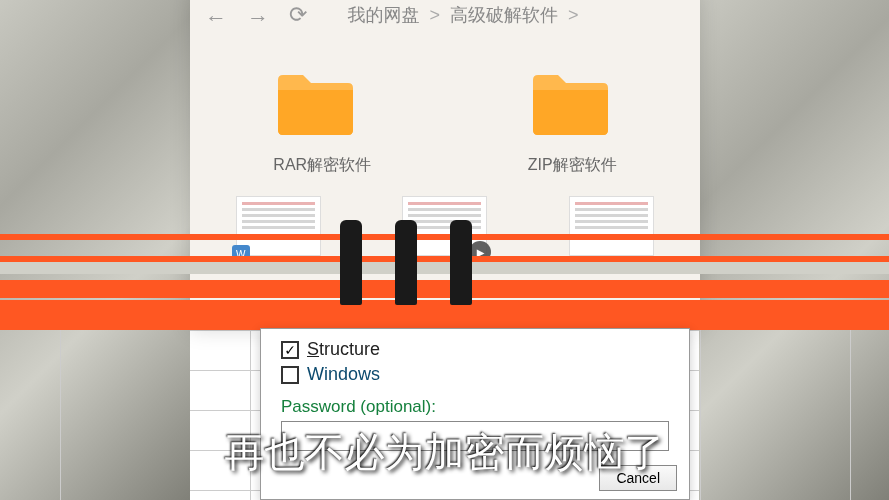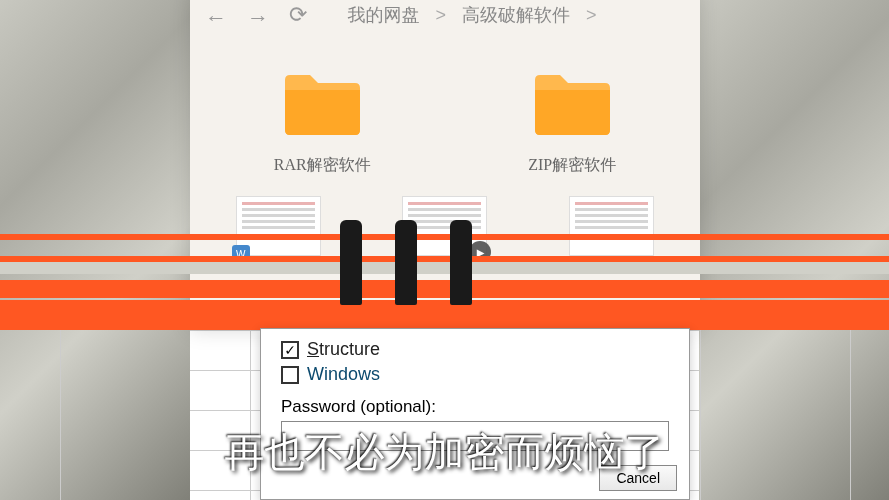--- a/index.html
+++ b/index.html
@@ -39,40 +39,39 @@
       font-size: 20px;
     }
     .nav-arrow, .nav-refresh { 
       color: #999; 
       font-size: 22px;
       cursor: pointer;
     }
     .breadcrumb {
       display: flex;
       align-items: center;
-      gap: 16px;
+      gap: 10px;
       color: #888;
       font-size: 18px;
       margin-left: 20px;
     }
     .breadcrumb-sep { color: #aaa; }
     
     .folder-grid {
       display: flex;
       justify-content: space-around;
       padding: 30px 20px 10px;
       gap: 30px;
     }
     .folder {
       display: flex;
       flex-direction: column;
-      align-items: center;
+      align-items: flex-start;
       gap: 15px;
       cursor: pointer;
-      font-family: Liberation Serif, serif;
     }
     .folder-icon {
       width: 85px;
       height: 70px;
     }
     .folder-name {
       font-size: 16px;
       color: #666;
     }
     
@@ -188,21 +187,21 @@
       display: flex;
       align-items: center;
       justify-content: center;
       font-size: 14px;
       color: #000;
     }
     .checkbox.unchecked { color: transparent; }
     .underline-first::first-letter { text-decoration: underline; }
     .pwd-label {
       font-size: 17px;
-      color: #000000;
+      color: #15803d;
       font-weight: 500;
       margin-top: 12px;
     }
     .pwd-input {
       width: 100%;
       height: 30px;
       border: 1px solid #888;
       background: #fff;
       padding: 0 5px;
       font-size: 16px;

